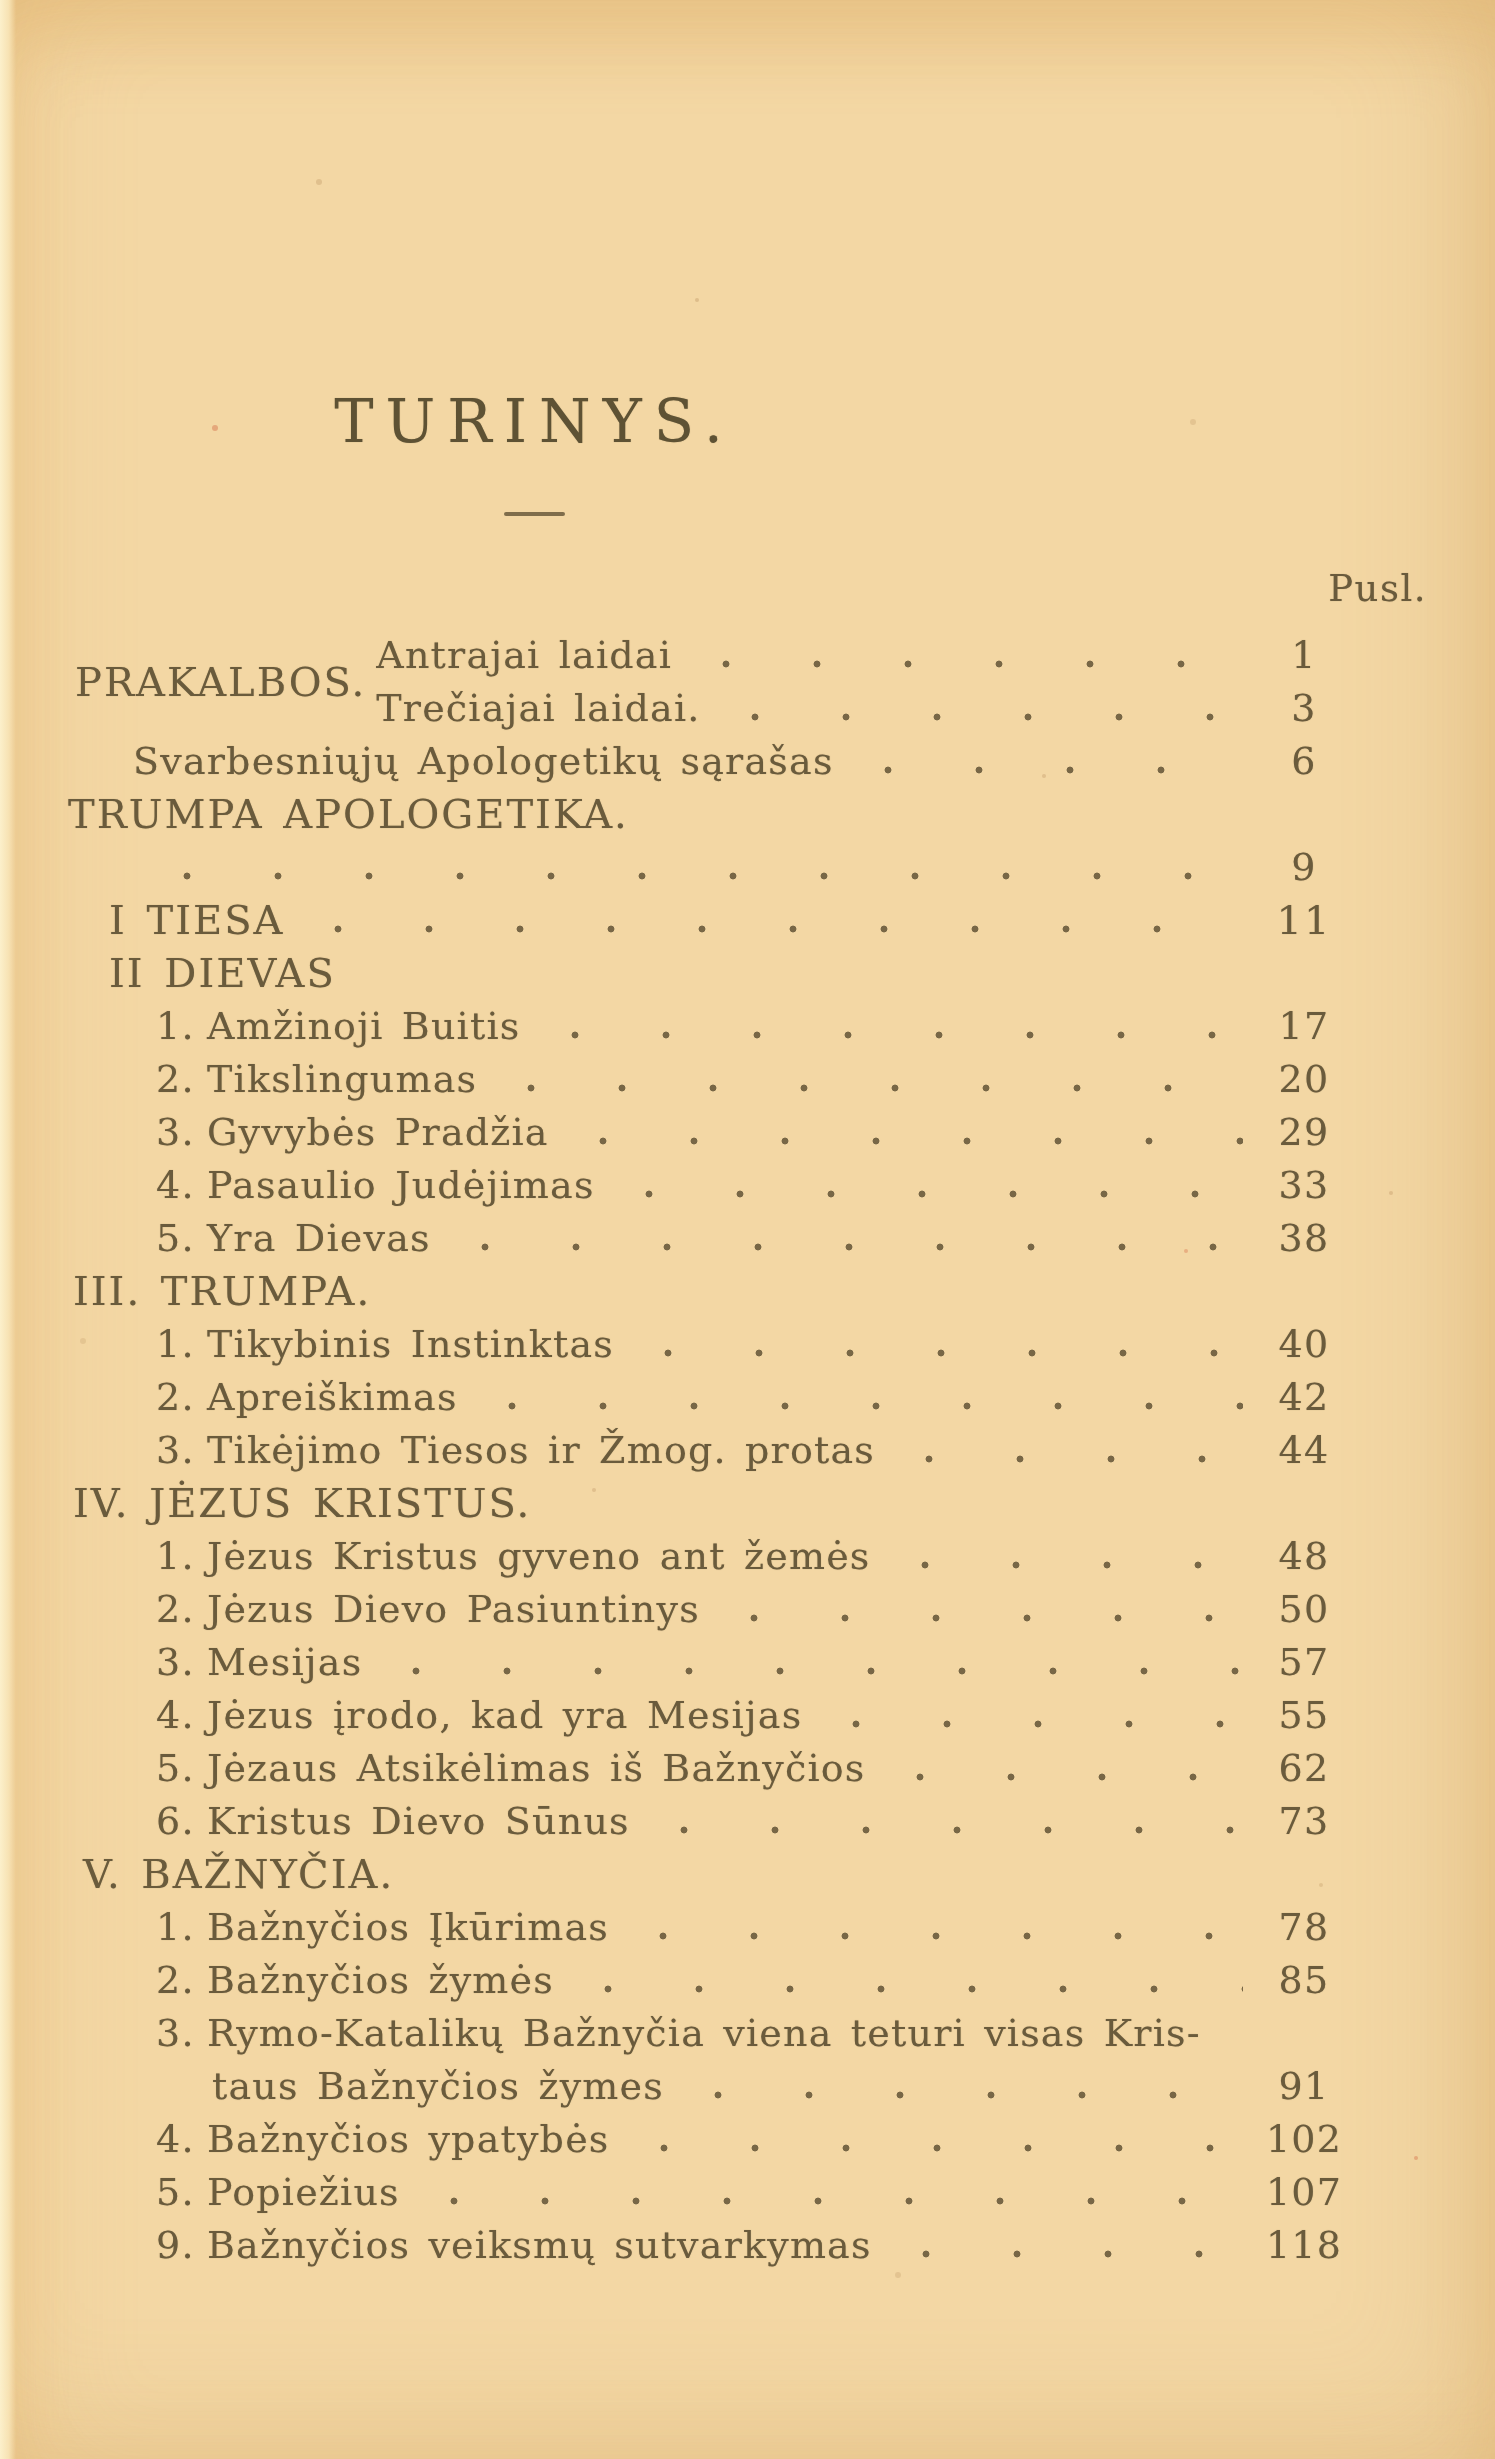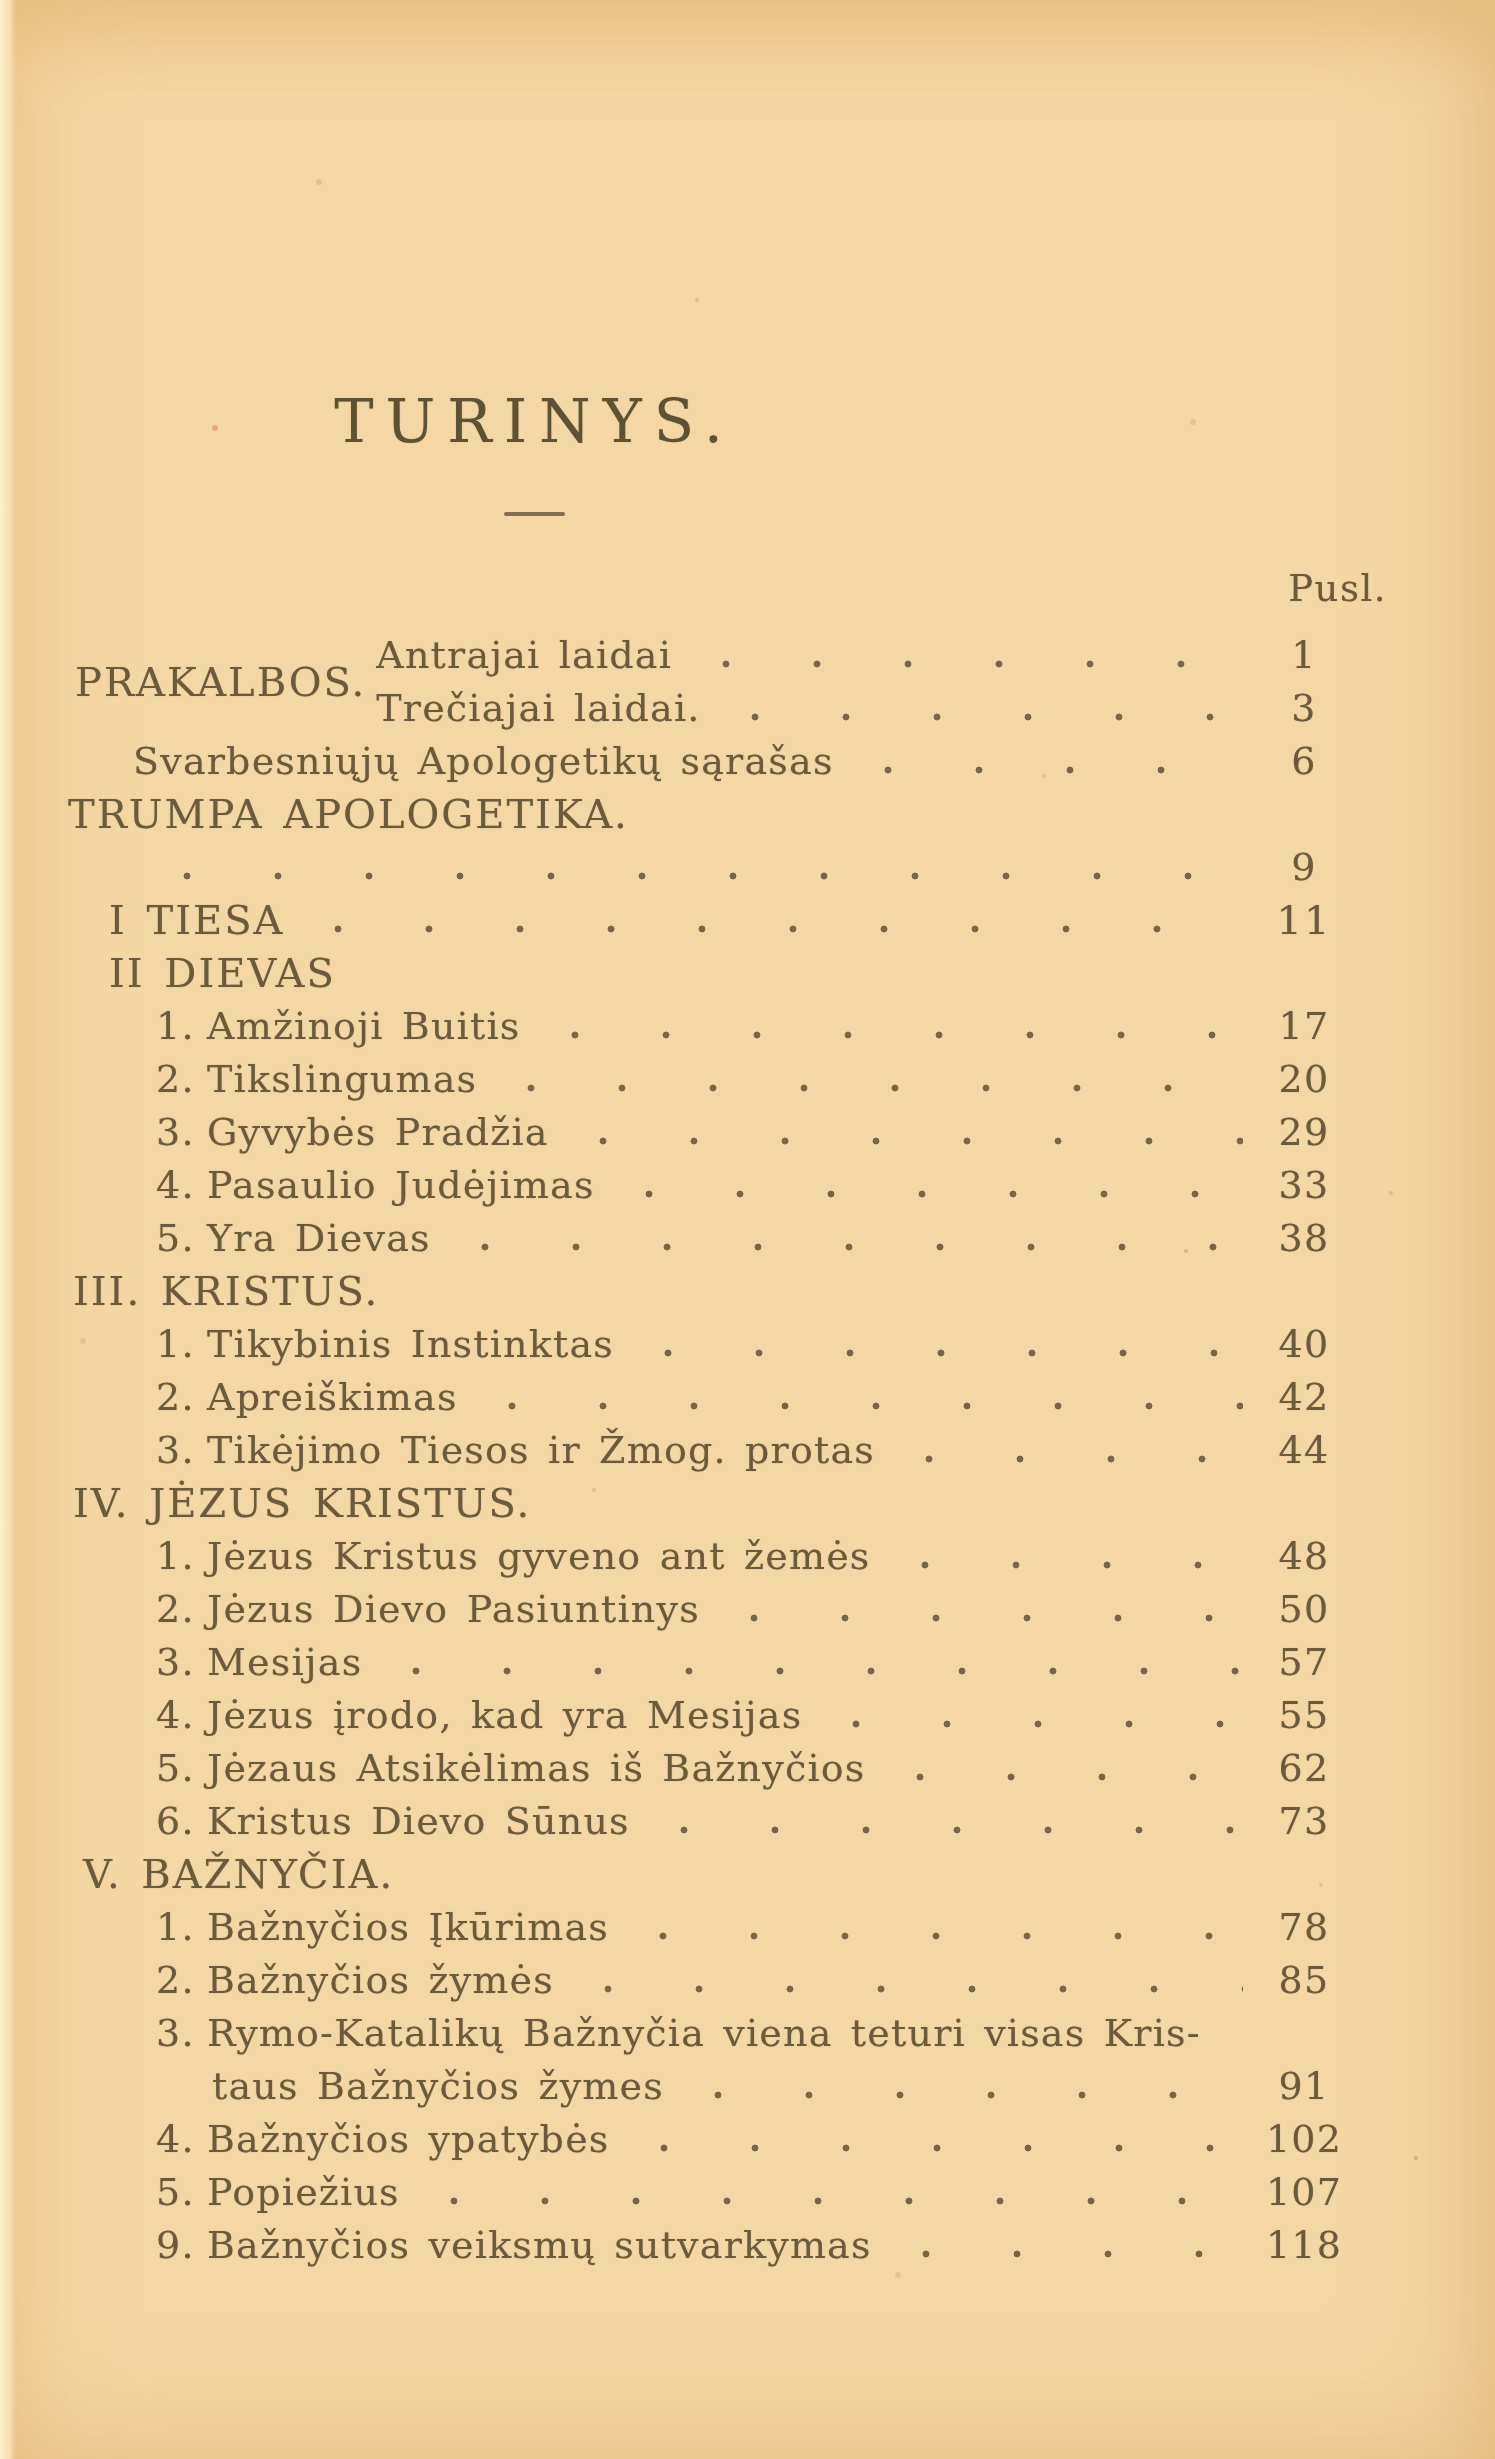--- a/index.html
+++ b/index.html
@@ -51,21 +51,21 @@
   h1.title{
     margin:0;font-size:59px;line-height:59px;font-weight:400;
     letter-spacing:12px;color:var(--title-ink);
   }
   .title-rule{
     width:61px;height:4px;margin:61px auto 0;
     background:var(--ink);opacity:.85;border-radius:2px;
   }
   .pusl-row{
     display:flex;justify-content:flex-end;
-    padding-right:109px;margin-top:46px;
+    padding-right:69px;margin-top:46px;
     font-size:37px;line-height:53px;color:var(--ink);
     letter-spacing:1.5px;
   }
   .group{
     display:flex;align-items:center;
     padding-right:145px;margin-top:14px;
   }
   .group-label{
     margin-left:75px;flex:none;
     font-size:40px;letter-spacing:2px;color:var(--ink);
@@ -174,21 +174,21 @@
         <span class="leader"></span>
         <span class="page-num">33</span>
       </div>
       <div class="row item">
         <span class="num">5.</span>
         <span class="lbl">Yra Dievas</span>
         <span class="leader"></span>
         <span class="page-num">38</span>
       </div>
       <div class="row roman2 cap">
-        <span class="lbl">III. KRISTUS.</span>
+        <span class="lbl">III. TRUMPA.</span>
       </div>
       <div class="row item">
         <span class="num">1.</span>
         <span class="lbl">Tikybinis Instinktas</span>
         <span class="leader"></span>
         <span class="page-num">40</span>
       </div>
       <div class="row item">
         <span class="num">2.</span>
         <span class="lbl">Apreiškimas</span>

